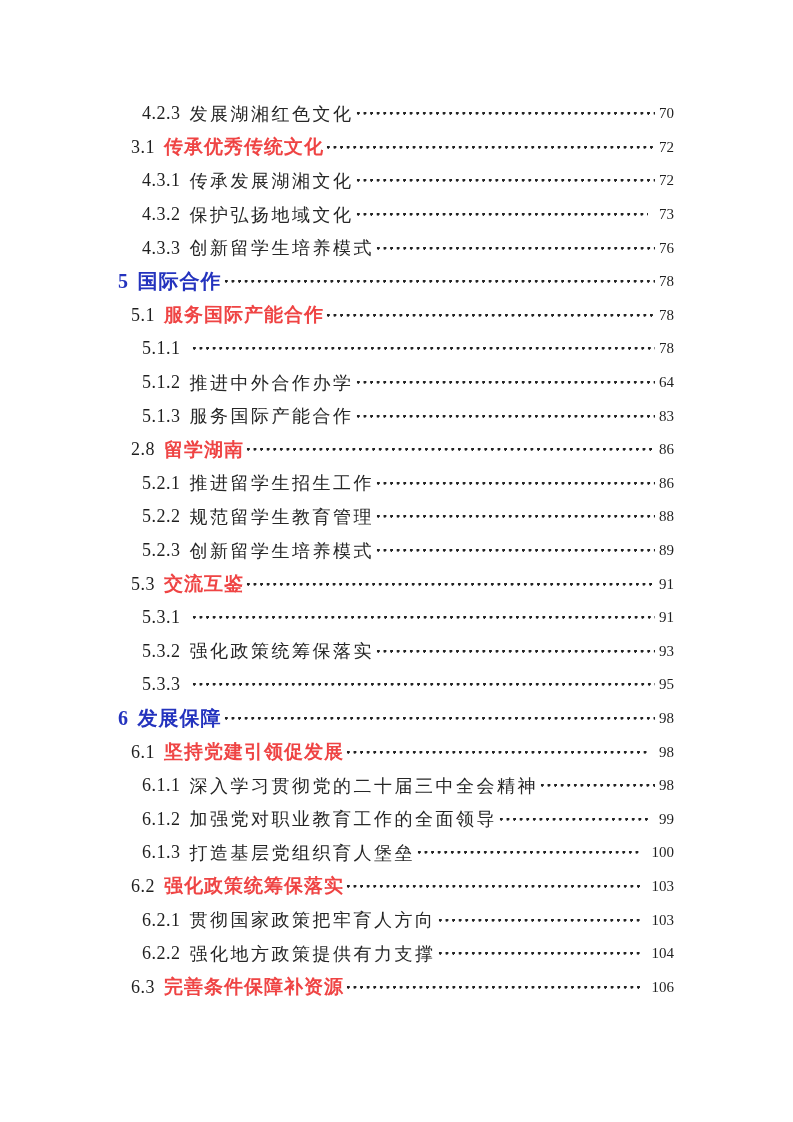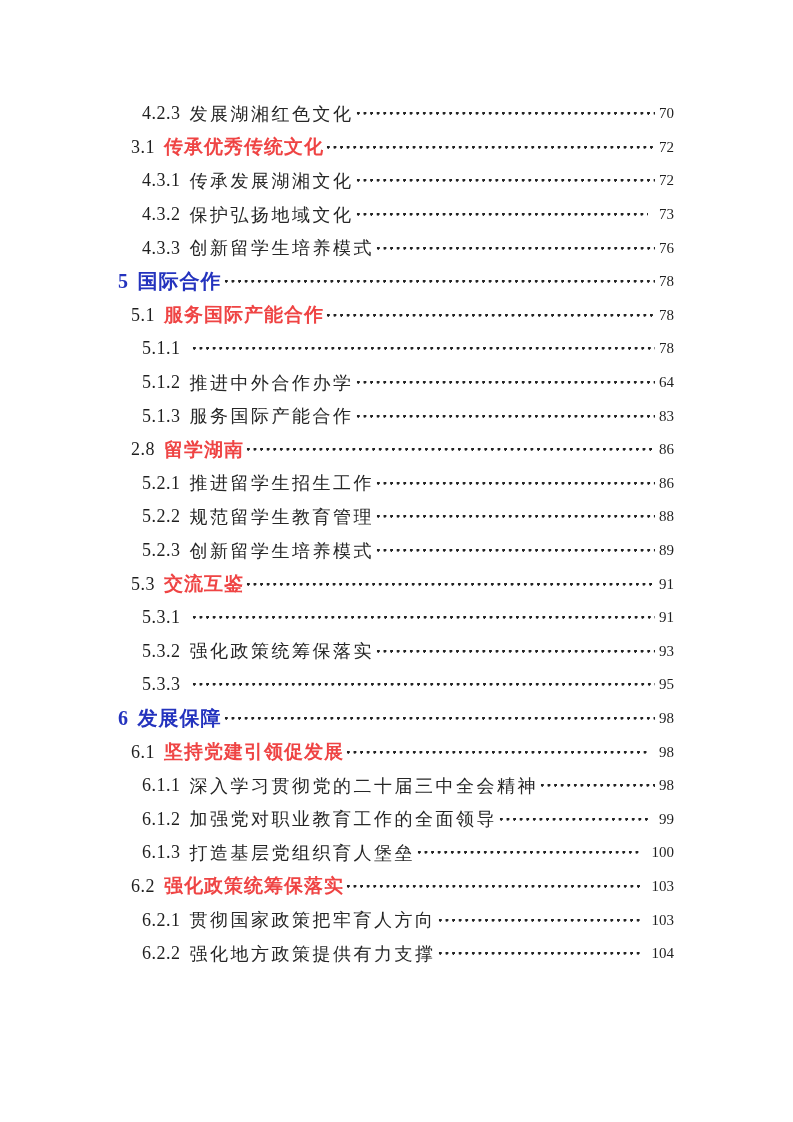--- a/index.html
+++ b/index.html
@@ -243,13 +243,19 @@
     <span class="title">贯彻国家政策把牢育人方向</span>
     <span class="leader"></span>
     <span class="pageno">103</span>
   </div>
     <div class="row lvl3 gap">
     <span class="num">6.2.2</span>
     <span class="title">强化地方政策提供有力支撑</span>
     <span class="leader"></span>
     <span class="pageno">104</span>
   </div>
+    <div class="row lvl2 gap">
+    <span class="num">6.3</span>
+    <span class="title">完善条件保障补资源</span>
+    <span class="leader"></span>
+    <span class="pageno">106</span>
+  </div>
   </div>
 
 </body></html>

